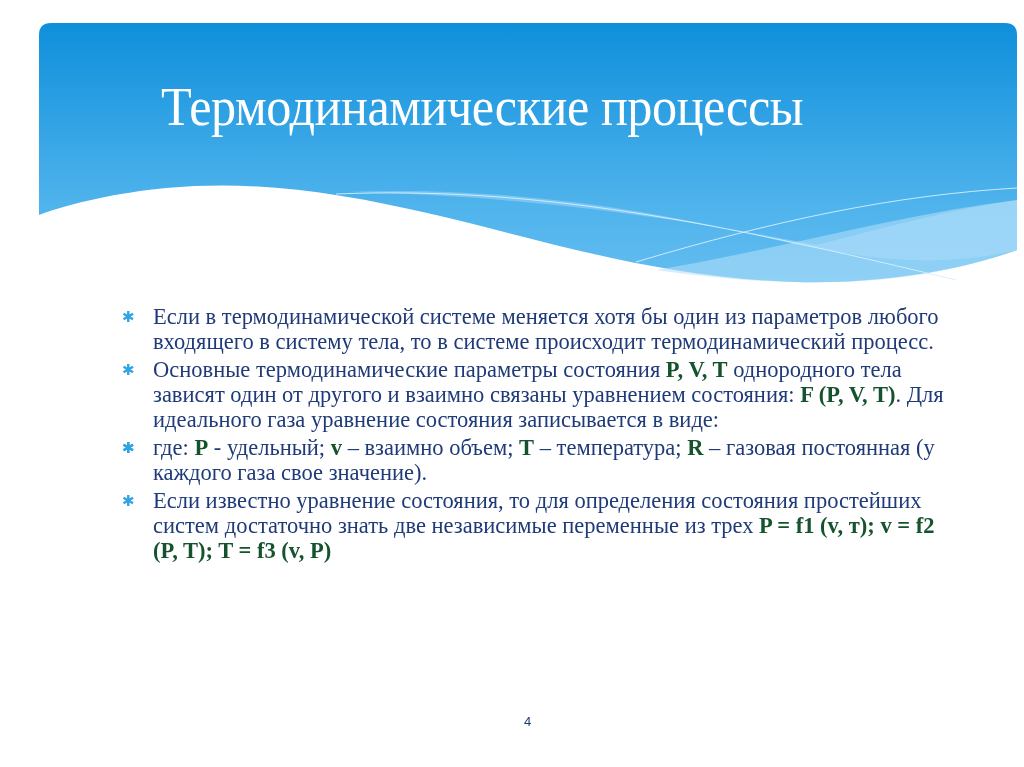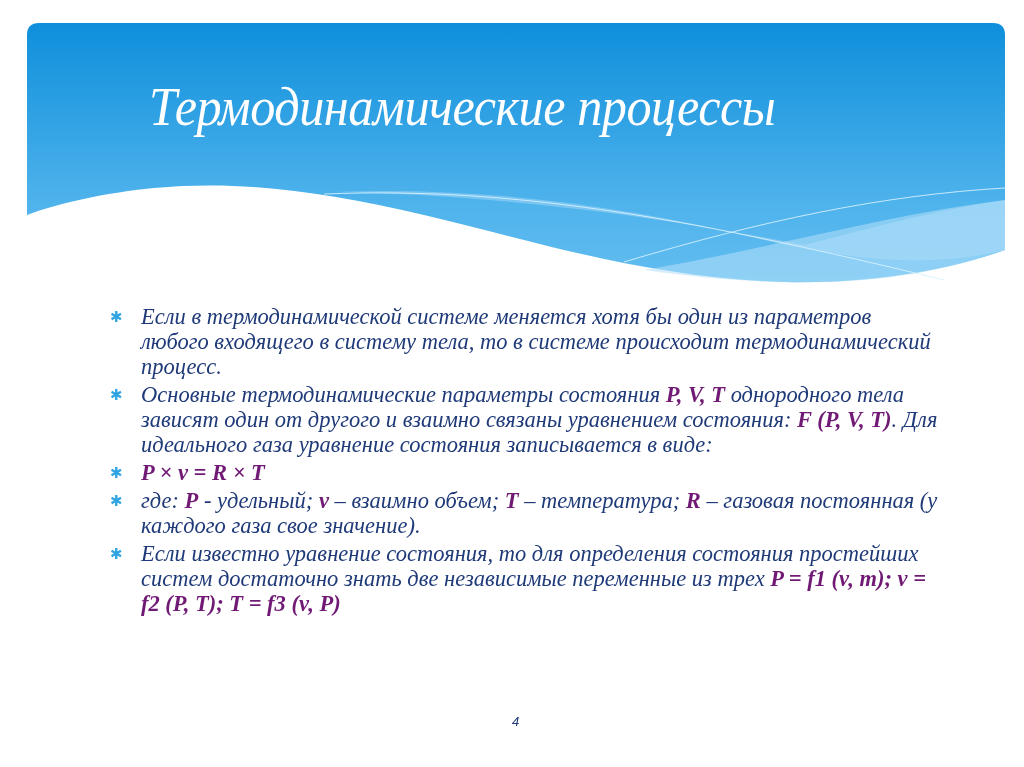--- a/index.html
+++ b/index.html
@@ -9,24 +9,23 @@
     }
     body {
       width: 1024px;
       height: 767px;
       position: relative;
       overflow: hidden;
       font-family: "Liberation Serif", "DejaVu Serif", serif;
     }
     .slide {
       position: absolute;
-      left: 4px; top: 0;
+      left: 16px; top: 0;
       width: 860px; height: 767px;
       background: #ffffff;
-      font-style: italic;
     }
     .header-bg {
       position: absolute;
       left: 0; top: 0;
       width: 1024px; height: 300px;
     }
     .title {
       position: absolute;
       left: 0;
       top: 72px;
@@ -60,21 +59,21 @@
     .bullet .star {
       position: absolute;
       left: 0;
       top: 1px;
       color: #2ea4e2;
       font-family: "DejaVu Sans", sans-serif;
       font-size: 15px;
       line-height: 25px;
     }
     .hl {
-      color: #701a75;
+      color: #14532d;
       font-weight: bold;
     }
     .page-num {
       position: absolute;
       left: 508px;
       top: 714px;
       color: #1f3a78;
       font-family: "Liberation Sans", "DejaVu Sans", sans-serif;
       font-size: 13px;
     }
@@ -115,21 +114,20 @@
       <span>Если в термодинамической системе меняется хотя бы один из параметров любого входящего в систему тела, то в системе происходит  термодинамический процесс.</span>
     </div>
 
     <div class="bullet">
       <span class="star">✱</span>
       <span>Основные термодинамические параметры состояния </span><span class="hl">P, V, T</span><span> однородного тела зависят один от другого и взаимно связаны уравнением состояния: </span><span class="hl">F (P, V, T)</span><span>. Для идеального газа уравнение состояния записывается в виде:</span>
     </div>
 
     <div class="bullet">
       <span class="star">✱</span>
-      <span class="hl">P × v = R × T</span>
     </div>
 
     <div class="bullet">
       <span class="star">✱</span>
       <span>где:  </span><span class="hl">P</span><span> - удельный;  </span><span class="hl">v</span><span>  – взаимно объем;  </span><span class="hl">T</span><span> – температура;  </span><span class="hl">R</span><span> – газовая постоянная (у каждого газа свое значение).</span>
     </div>
 
     <div class="bullet">
       <span class="star">✱</span>
       <span> Если известно уравнение состояния, то для определения состояния простейших систем достаточно знать две независимые переменные из трех </span><span class="hl">P = f1 (v, т); v = f2 (P, T); T = f3 (v, P)</span>

